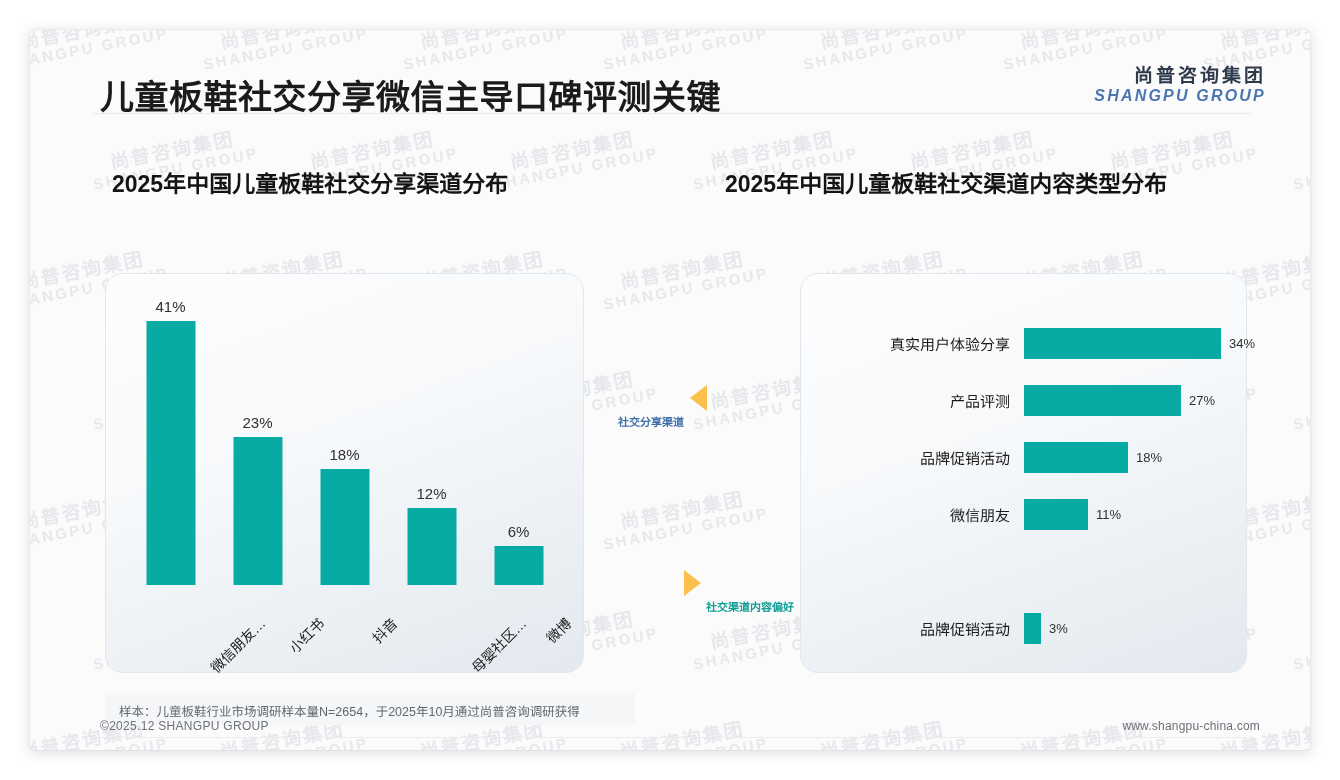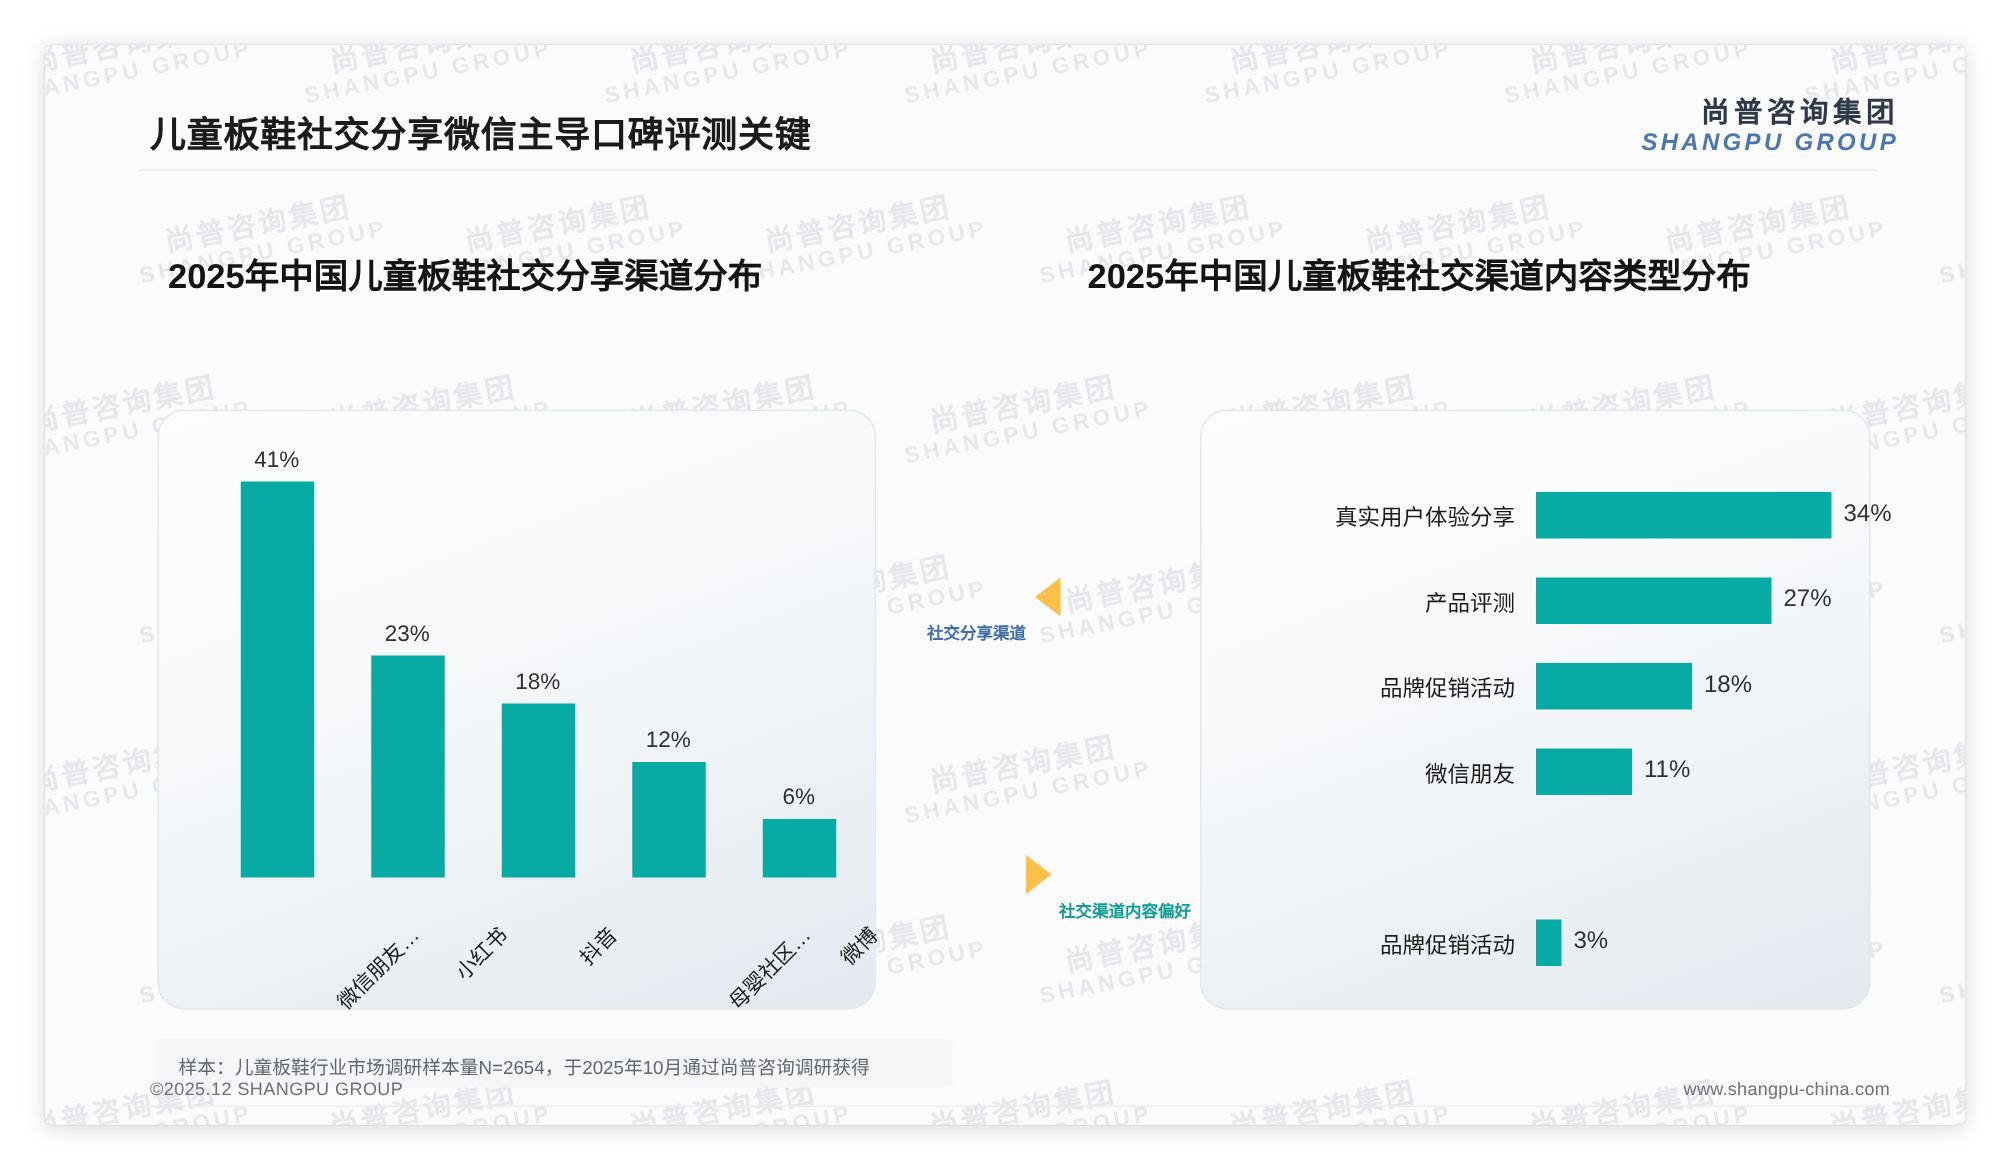--- a/index.html
+++ b/index.html
@@ -69,21 +69,21 @@
     position: absolute;
     left: 0; top: 0;
     width: 1280px;
     height: 78px;
     z-index: 5;
   }
   .header-title {
     position: absolute;
     left: 70px;
     top: 40px;
-    font-size: 24px;
+    font-size: 34px;
     font-weight: 700;
     color: #1b1b1b;
     letter-spacing: 0.5px;
     white-space: nowrap;
   }
   .brand {
     position: absolute;
     right: 44px;
     top: 36px;
     text-align: right;
@@ -140,21 +140,20 @@
   #card-right { left: 770px; top: 243px; width: 445px;  height: 398px; }
 
   
   .colchart {
     position: absolute;
     left: 75px;
     top: 243px;
     width: 477px;
     height: 398px;
     z-index: 7;
-    margin-left: 14px;
   }
   .col-plot {
     position: absolute;
     left: 22px;
     top: 22px;
     width: 435px;
     height: 290px;
   }
   .col-group {
     position: absolute;
@@ -214,21 +213,21 @@
     font-size: 15px;
     color: #1c1c1c;
     white-space: nowrap;
     box-sizing: border-box;
   }
   .bar-fill {
     height: 31px;
     background: #07aba4;
   }
   .bar-val {
-    font-size: 16px;
+    font-size: 13px;
     color: #303030;
     margin-left: 8px;
     white-space: nowrap;
   }
 
   
   .anno {
     position: absolute;
     z-index: 9;
     white-space: nowrap;

